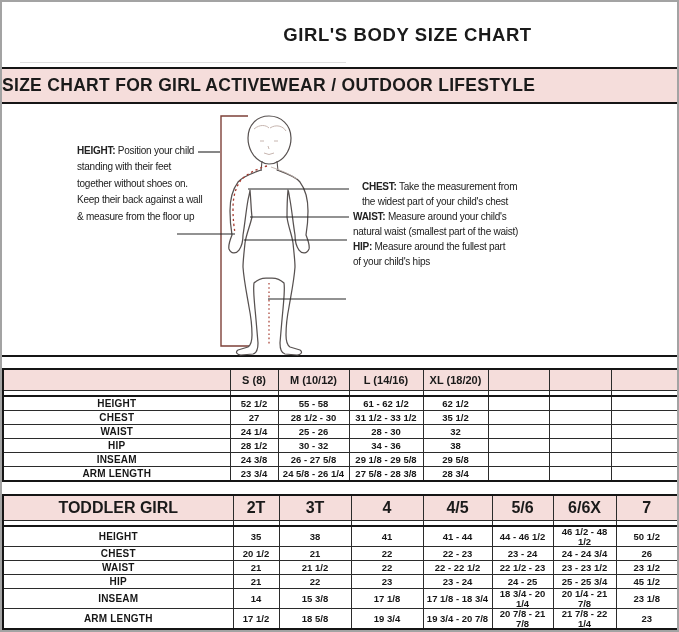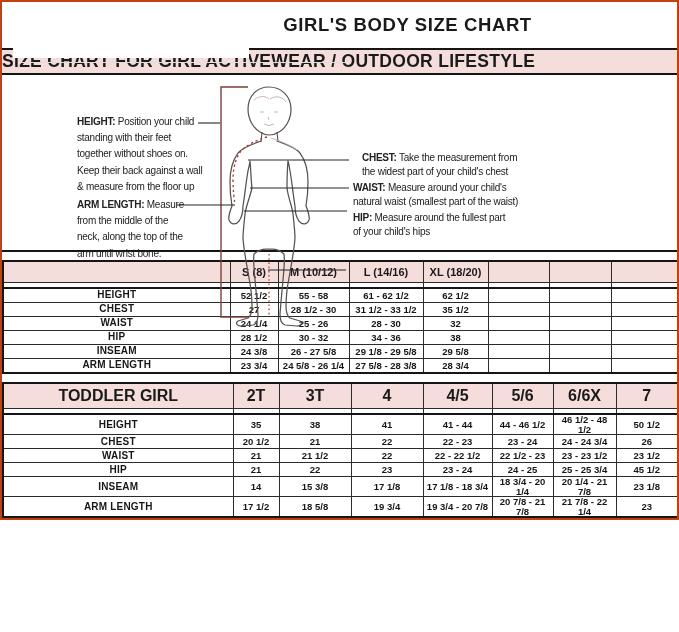--- a/index.html
+++ b/index.html
@@ -1,20 +1,20 @@
 <!DOCTYPE html>
 <html><head>
 <meta charset="utf-8">
 <style>
   html,body{margin:0;padding:0;background:#fff;}
   .sheet{
     position:relative;
-    width:679px;height:520px;
+    width:679px;height:632px;
     box-sizing:border-box;
-    border:2px solid #c2410c;
+    border:2px solid #a3a3a3;
     font-family:"Liberation Sans","DejaVu Sans",sans-serif;
     color:#1a1a1a;
     display:flex;flex-direction:column;
     overflow:hidden;
     background:#fff;
   }
   
   .titlebar{height:68px;display:flex;align-items:center;justify-content:center;padding-left:136px;box-sizing:border-box;}
   .titlebar h1{margin:0;font-size:18.5px;font-weight:bold;letter-spacing:.6px;white-space:nowrap;}
   
@@ -107,24 +107,20 @@
       <line x1="248" y1="113" x2="347" y2="113" stroke="#262626" stroke-width="1.1"></line>
       <line x1="242" y1="136" x2="345" y2="136" stroke="#262626" stroke-width="1.1"></line>
       <line x1="266" y1="195" x2="344" y2="195" stroke="#262626" stroke-width="1.1"></line>
     </svg>
 
     <div class="ann left" style="left:75px;top:39px;"><b>HEIGHT:</b> <span>Position your child
 standing with their feet
 together without shoes on.
 Keep their back against a wall
 &amp; measure from the floor up</span></div>
-    <div class="ann left" style="left:75px;top:122px;"><b>ARM LENGTH:</b> <span>Measure
-from the middle of the
-neck, along the top of the
-arm until wrist bone.</span></div>
     <div class="ann right" style="left:360px;top:76px;"><b>CHEST:</b> <span>Take the measurement from
 the widest part of your child's chest</span></div>
     <div class="ann right" style="left:351px;top:136px;"><b>HIP:</b> <span>Measure around the fullest part
 of your child's hips</span></div>
     <div class="ann right" style="left:351px;top:106px;"><b>WAIST:</b> <span>Measure around your child's
 natural waist (smallest part of the waist)</span></div>
   </div>
 
   <div class="strip"></div>
 

